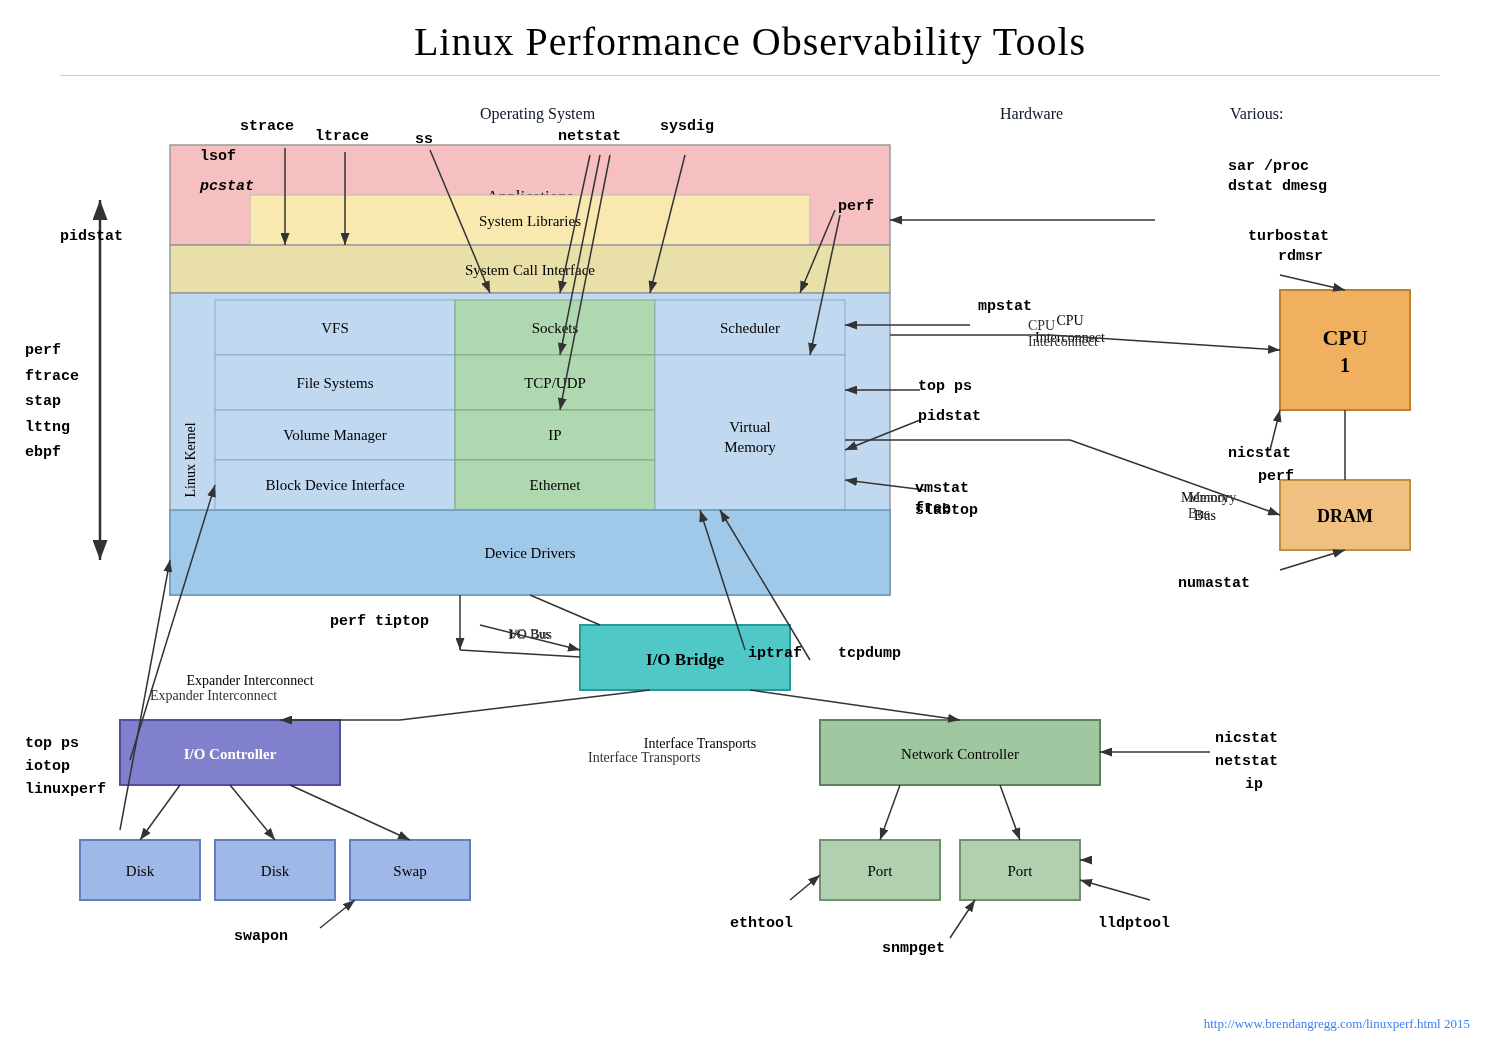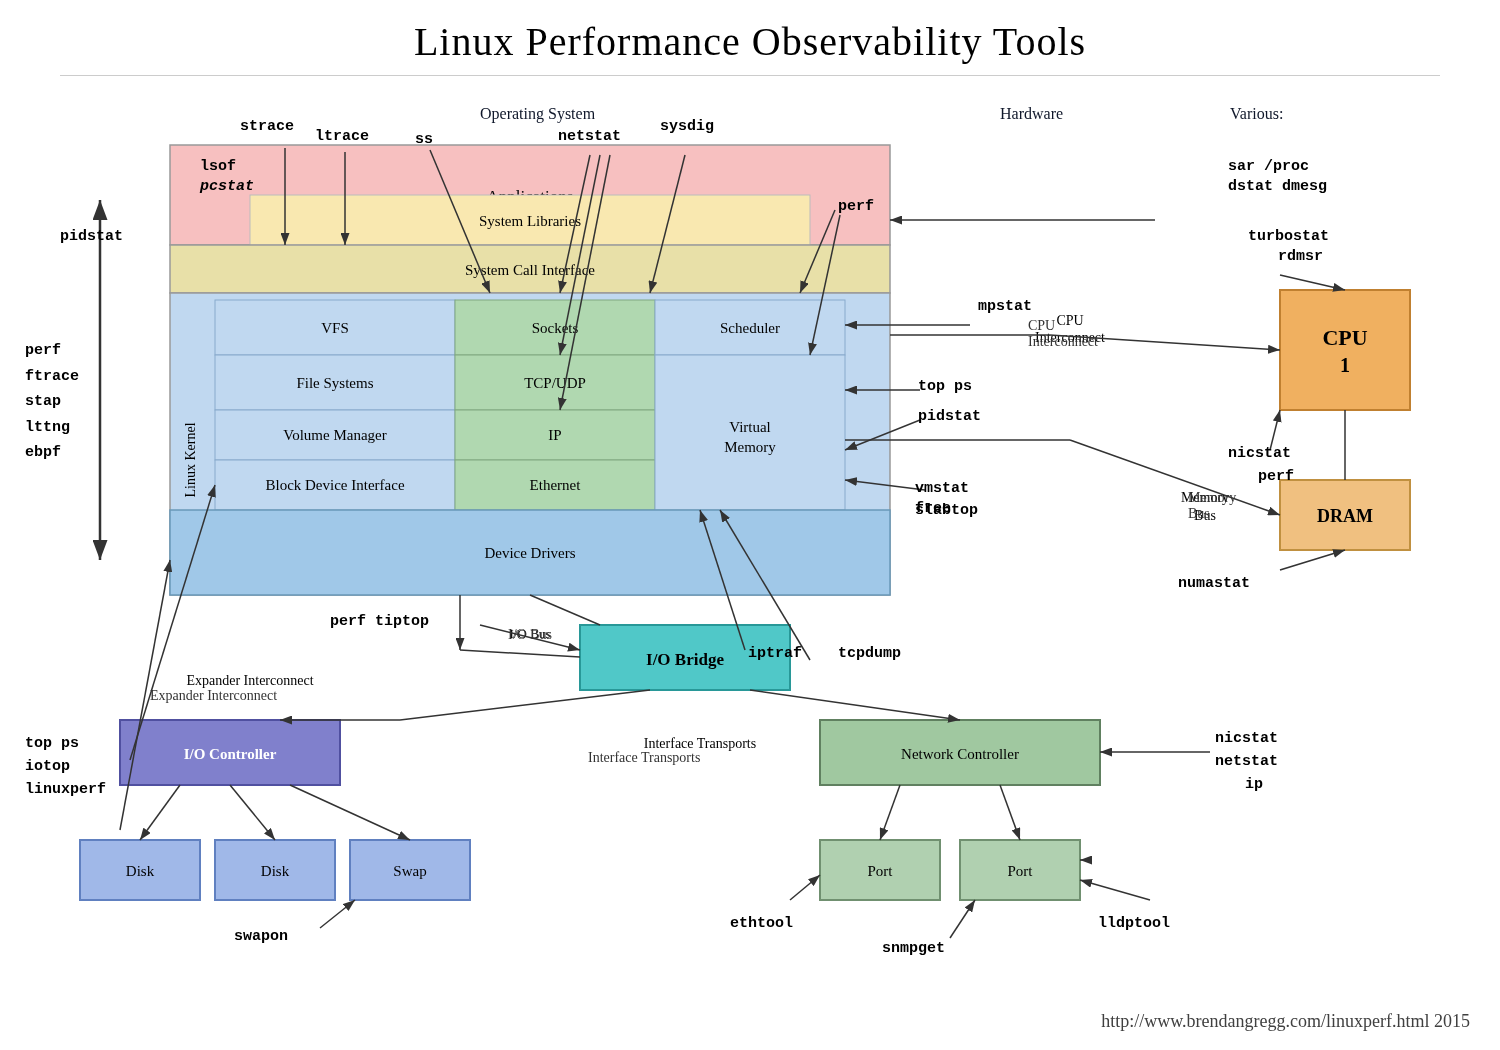--- a/index.html
+++ b/index.html
@@ -42,22 +42,22 @@
       position: absolute;
       font-size: 14px;
       font-family: Georgia, serif;
       color: #333;
     }
 
     .footnote {
       position: absolute;
       bottom: 18px;
       right: 30px;
-      font-size: 18px;
-      color: #404040;
+      font-size: 13px;
+      color: #3b82f6;
       font-family: Georgia, serif;
     }
 
     
     .section-header {
       position: absolute;
       font-size: 16px;
       font-family: Liberation Serif, serif;
       color: #0f172a;
     }
@@ -249,21 +249,21 @@
   <line x1="1280" y1="275" x2="1345" y2="290" stroke="#333" stroke-width="1.5" marker-end="url(#arrowhead)"></line>
 
   <line x1="1155" y1="220" x2="890" y2="220" stroke="#333" stroke-width="1.5" marker-end="url(#arrowhead)"></line>
 
   <line x1="320" y1="928" x2="355" y2="900" stroke="#333" stroke-width="1.5" marker-end="url(#arrowhead)"></line>
 
   <line x1="120" y1="830" x2="170" y2="560" stroke="#333" stroke-width="1.5" marker-end="url(#arrowhead)"></line>
 
 </svg>
 
-<div class="tool" style="top:158px;left:200px;">lsof</div>
+<div class="tool" style="top:148px;left:200px;">lsof</div>
 <div class="tool" style="top:178px;left:200px;font-style:italic;">pcstat</div>
 <div class="tool" style="top:228px;left:60px;">pidstat</div>
 <div class="tool" style="top:118px;left:240px;">strace</div>
 <div class="tool" style="top:128px;left:315px;">ltrace</div>
 <div class="tool" style="top:118px;left:415px;margin-top:13px;">ss</div>
 
 <div class="tool" style="top:338px;left:25px;line-height:1.7;">perf<br>ftrace<br>stap<br>lttng<br>ebpf</div>
 
 <div class="tool" style="top:735px;left:25px;">top ps</div>
 <div class="tool" style="top:758px;left:25px;">iotop</div>

